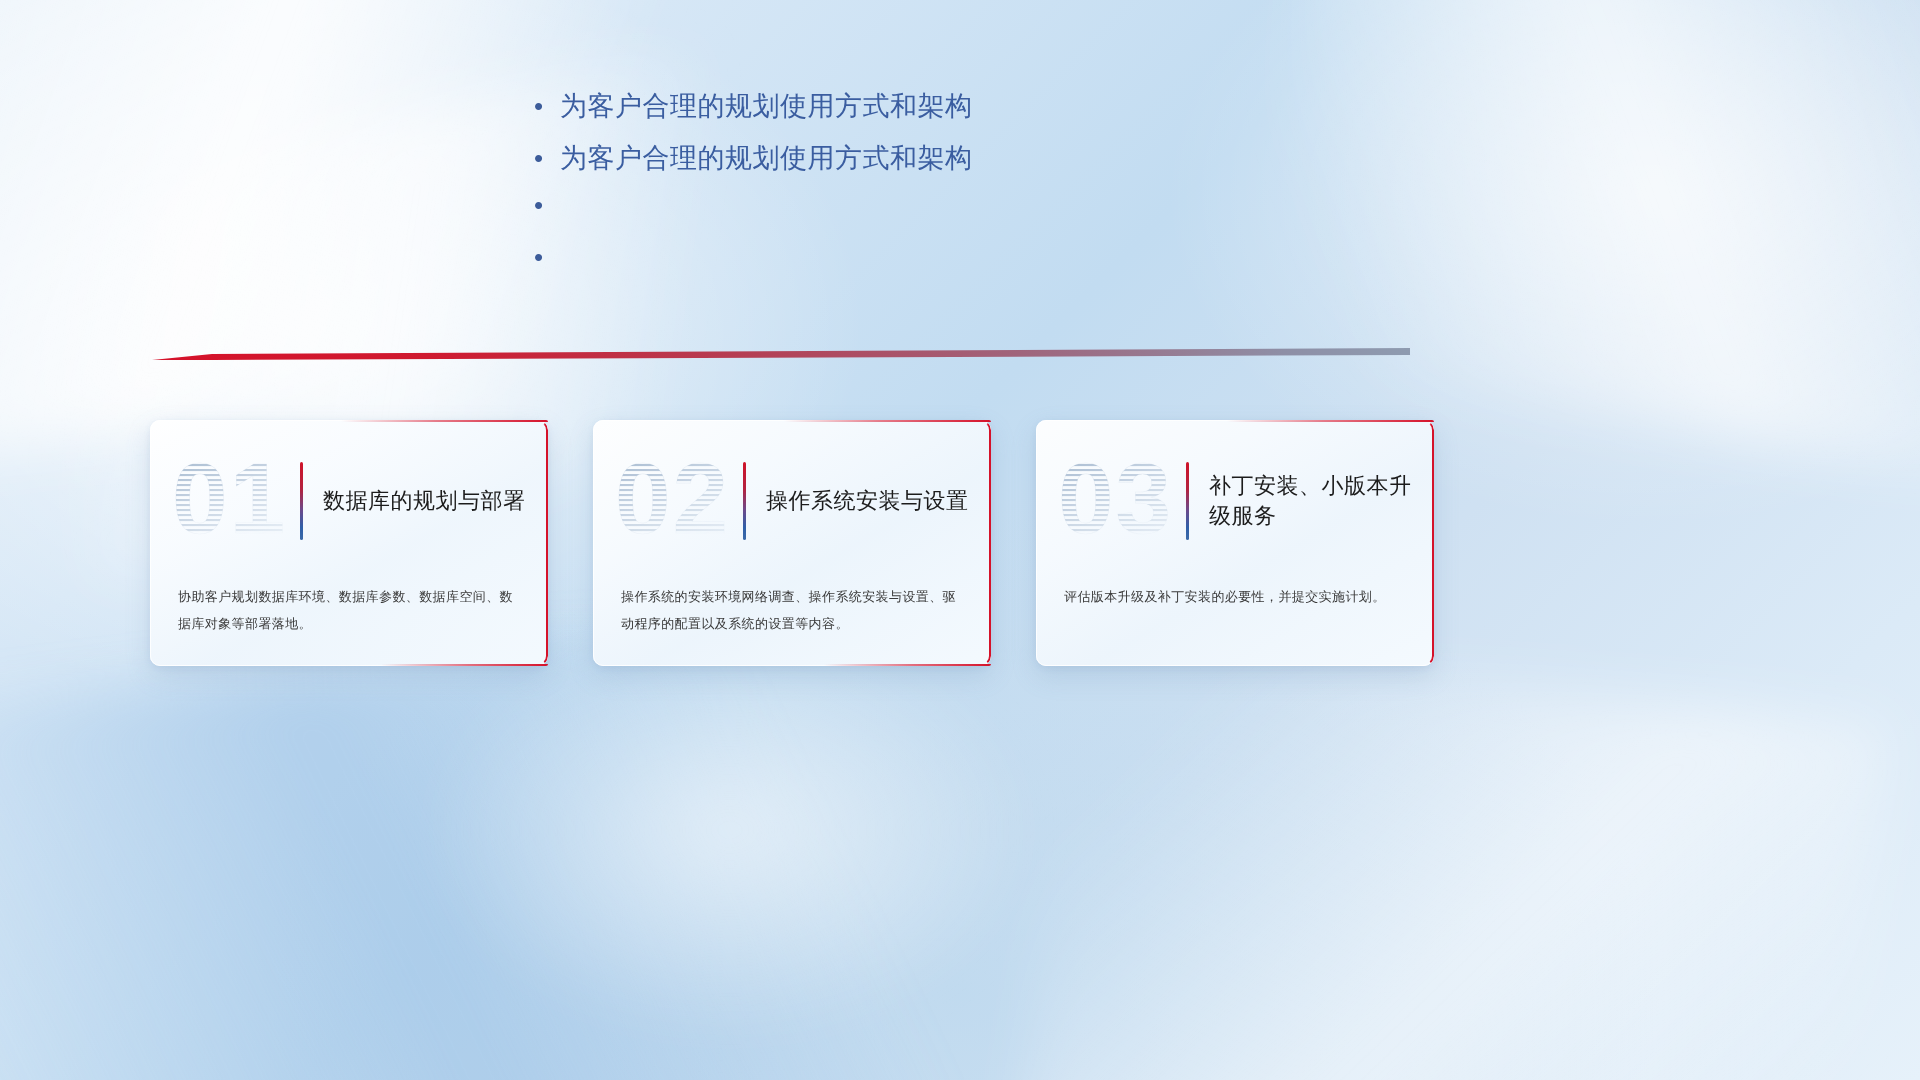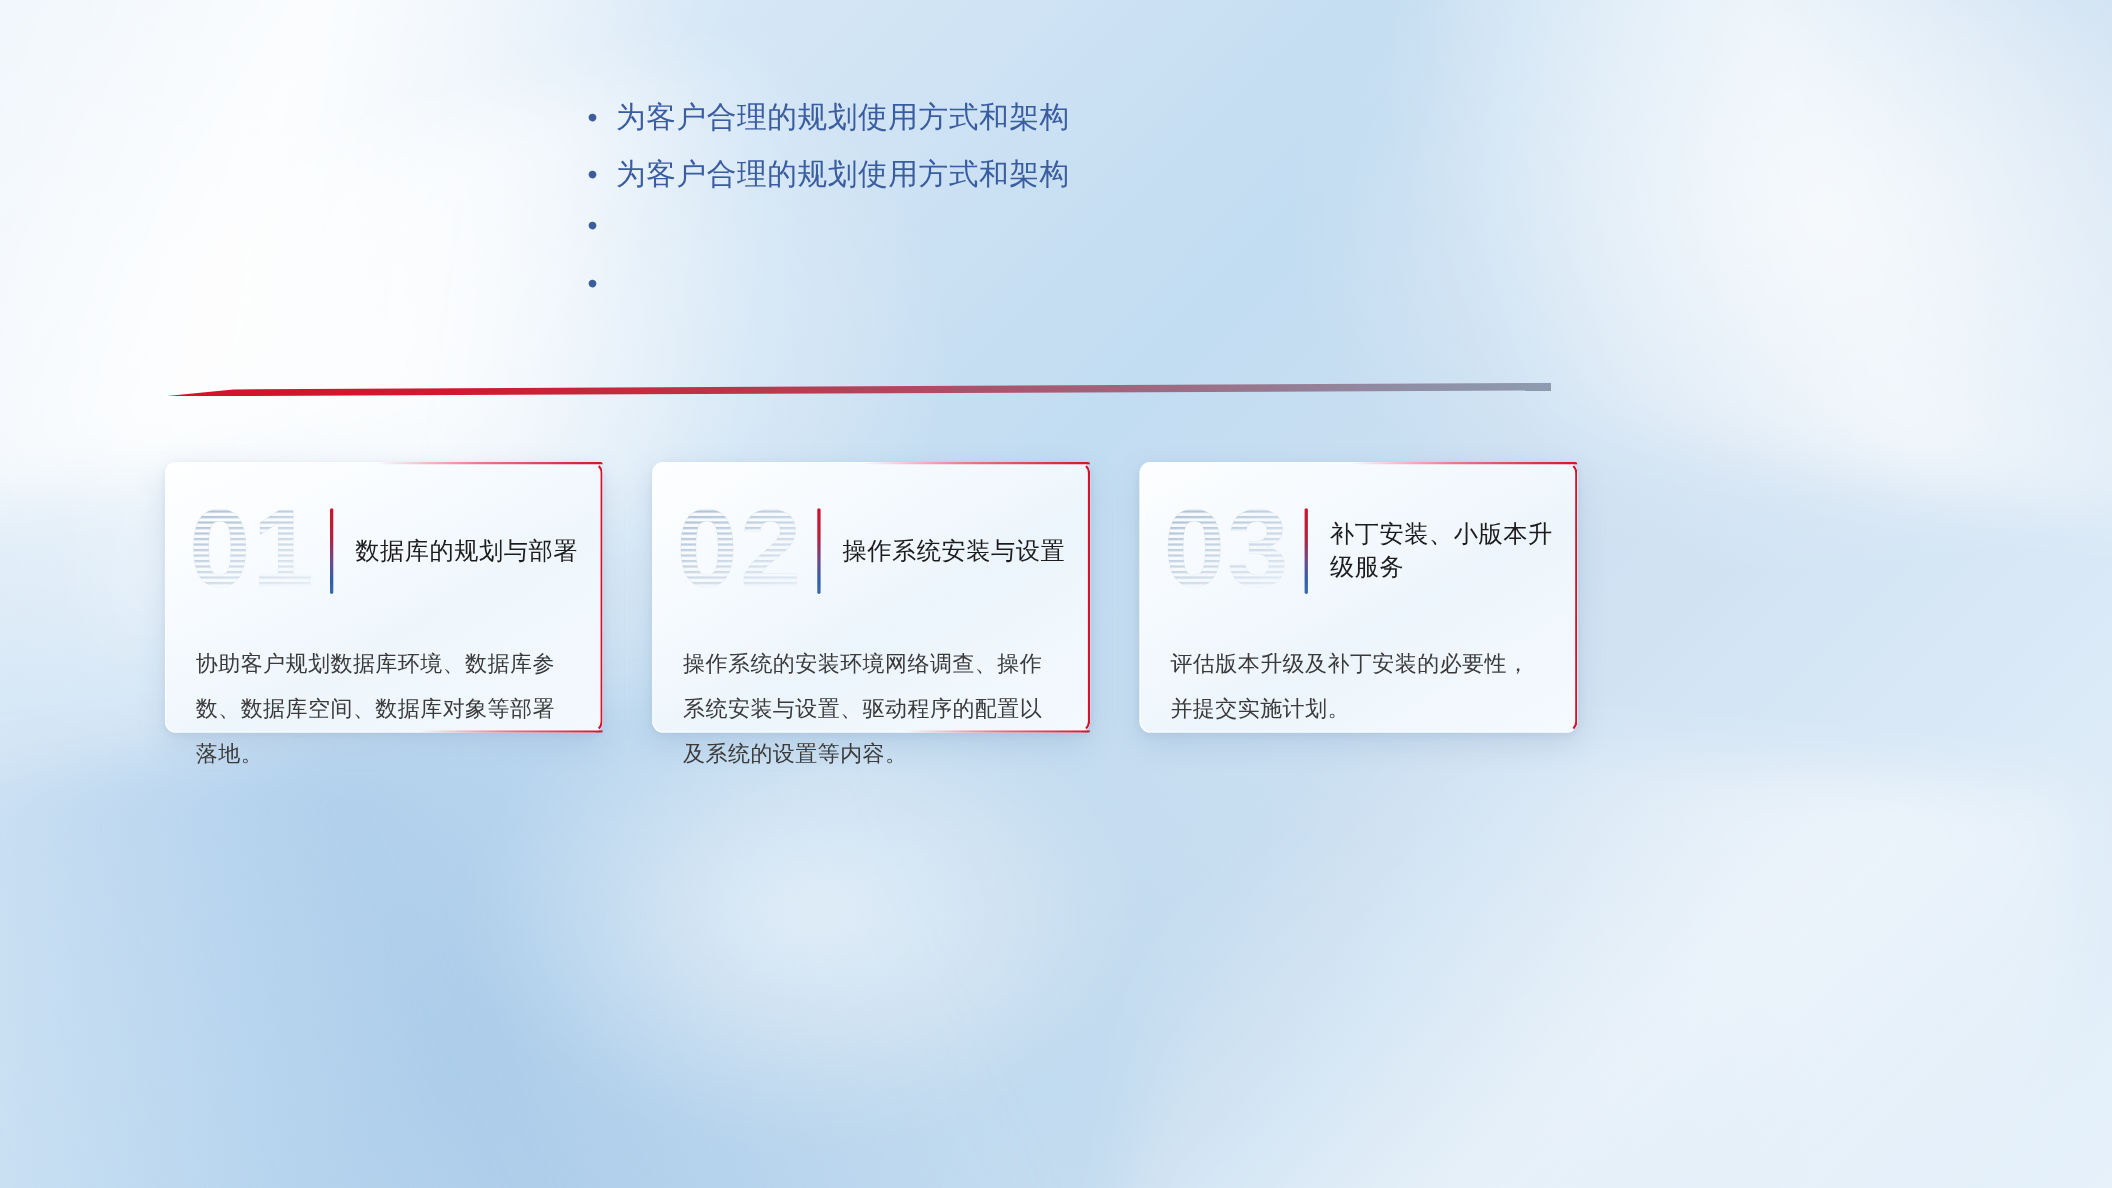--- a/index.html
+++ b/index.html
@@ -187,21 +187,21 @@
     font-size: 22px;
     line-height: 1.38;
     color: #1c1c1c;
     font-weight: 500;
     letter-spacing: 0.5px;
   }
 
   .card-body {
     position: relative;
     padding: 14px 30px 0 28px;
-    font-size: 20px;
+    font-size: 13px;
     line-height: 2.06;
     color: #3a3a3a;
     letter-spacing: 0.4px;
   }
 </style>
 </head>
 <body>
 
 <div id="slide">
 

